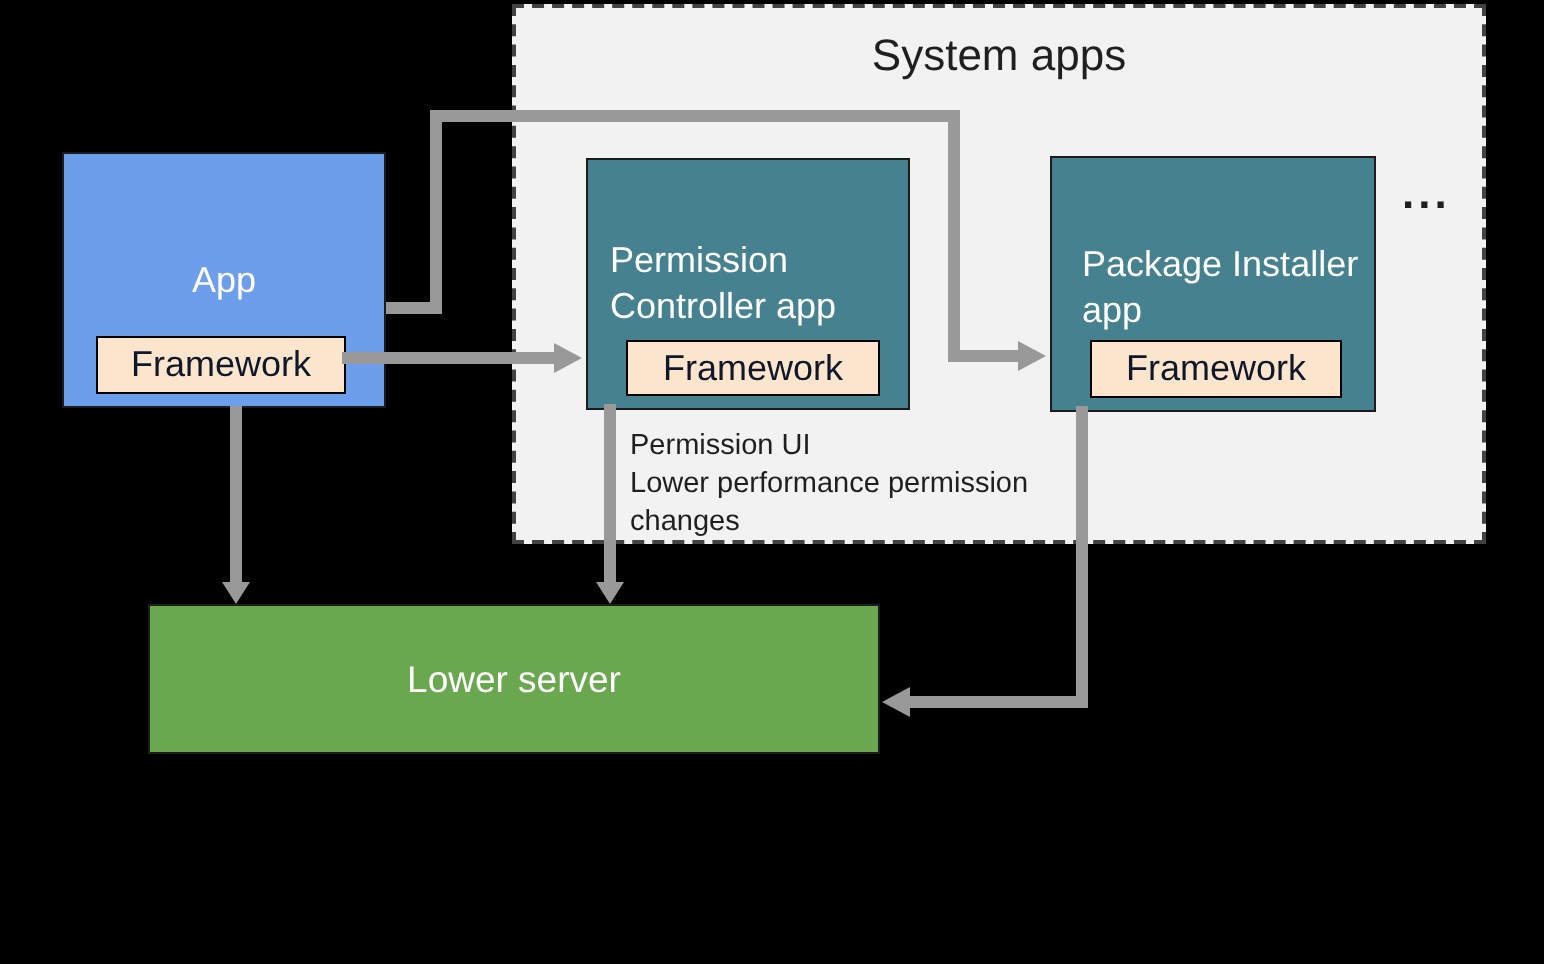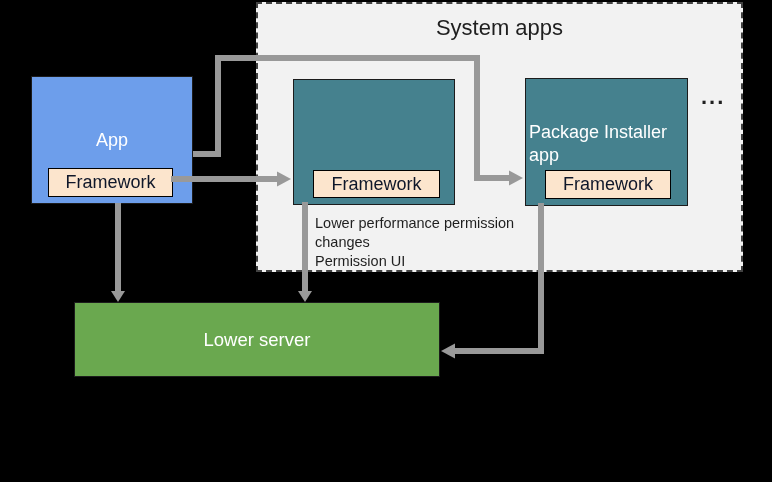--- a/index.html
+++ b/index.html
@@ -48,21 +48,21 @@
 
   .box-app{left:31px;top:76px;width:162px;height:128px;}
   .box-app .box-title{left:0;top:52px;width:100%;text-align:center;}
   .box-app .framework{left:16px;top:91px;width:125px;height:29px;}
 
   .box-pc{left:35px;top:75px;width:162px;height:126px;}
   .box-pc .box-title{left:11px;top:39px;width:145px;}
   .box-pc .framework{left:19px;top:90px;width:127px;height:28px;}
 
   .box-pi{left:267px;top:74px;width:163px;height:128px;}
-  .box-pi .box-title{left:3px;top:42px;width:145px;}
+  .box-pi .box-title{left:15px;top:42px;width:145px;}
   .box-pi .framework{left:19px;top:91px;width:126px;height:29px;}
 
   .note{
     position:absolute;color:var(--text-dark);
     font-size:14.5px;line-height:19px;z-index:2;
   }
   .note-pc{left:57px;top:210px;width:205px;}
   .note-pi{left:293px;top:210px;width:200px;}
 
   .system-server{
@@ -78,33 +78,34 @@
 </style>
 </head>
 <body>
 
 <div class="stage">
 
   <div class="system-apps">
     <div class="container-title">System apps</div>
 
     <div class="app-box teal box-pc">
+      <div class="box-title">Permission Controller app</div>
       <div class="framework">Framework</div>
     </div>
 
     <div class="app-box teal box-pi">
       <div class="box-title">Package Installer app</div>
       <div class="framework">Framework</div>
     </div>
 
     <div class="ellipsis">...</div>
 
     <div class="note note-pc">
+      <div>Permission UI</div>
       <div>Lower performance permission changes</div>
-      <div>Permission UI</div>
     </div>
   </div>
 
   <div class="app-box blue box-app">
     <div class="box-title">App</div>
     <div class="framework">Framework</div>
   </div>
 
   <div class="system-server">
     <span>Lower server</span>

